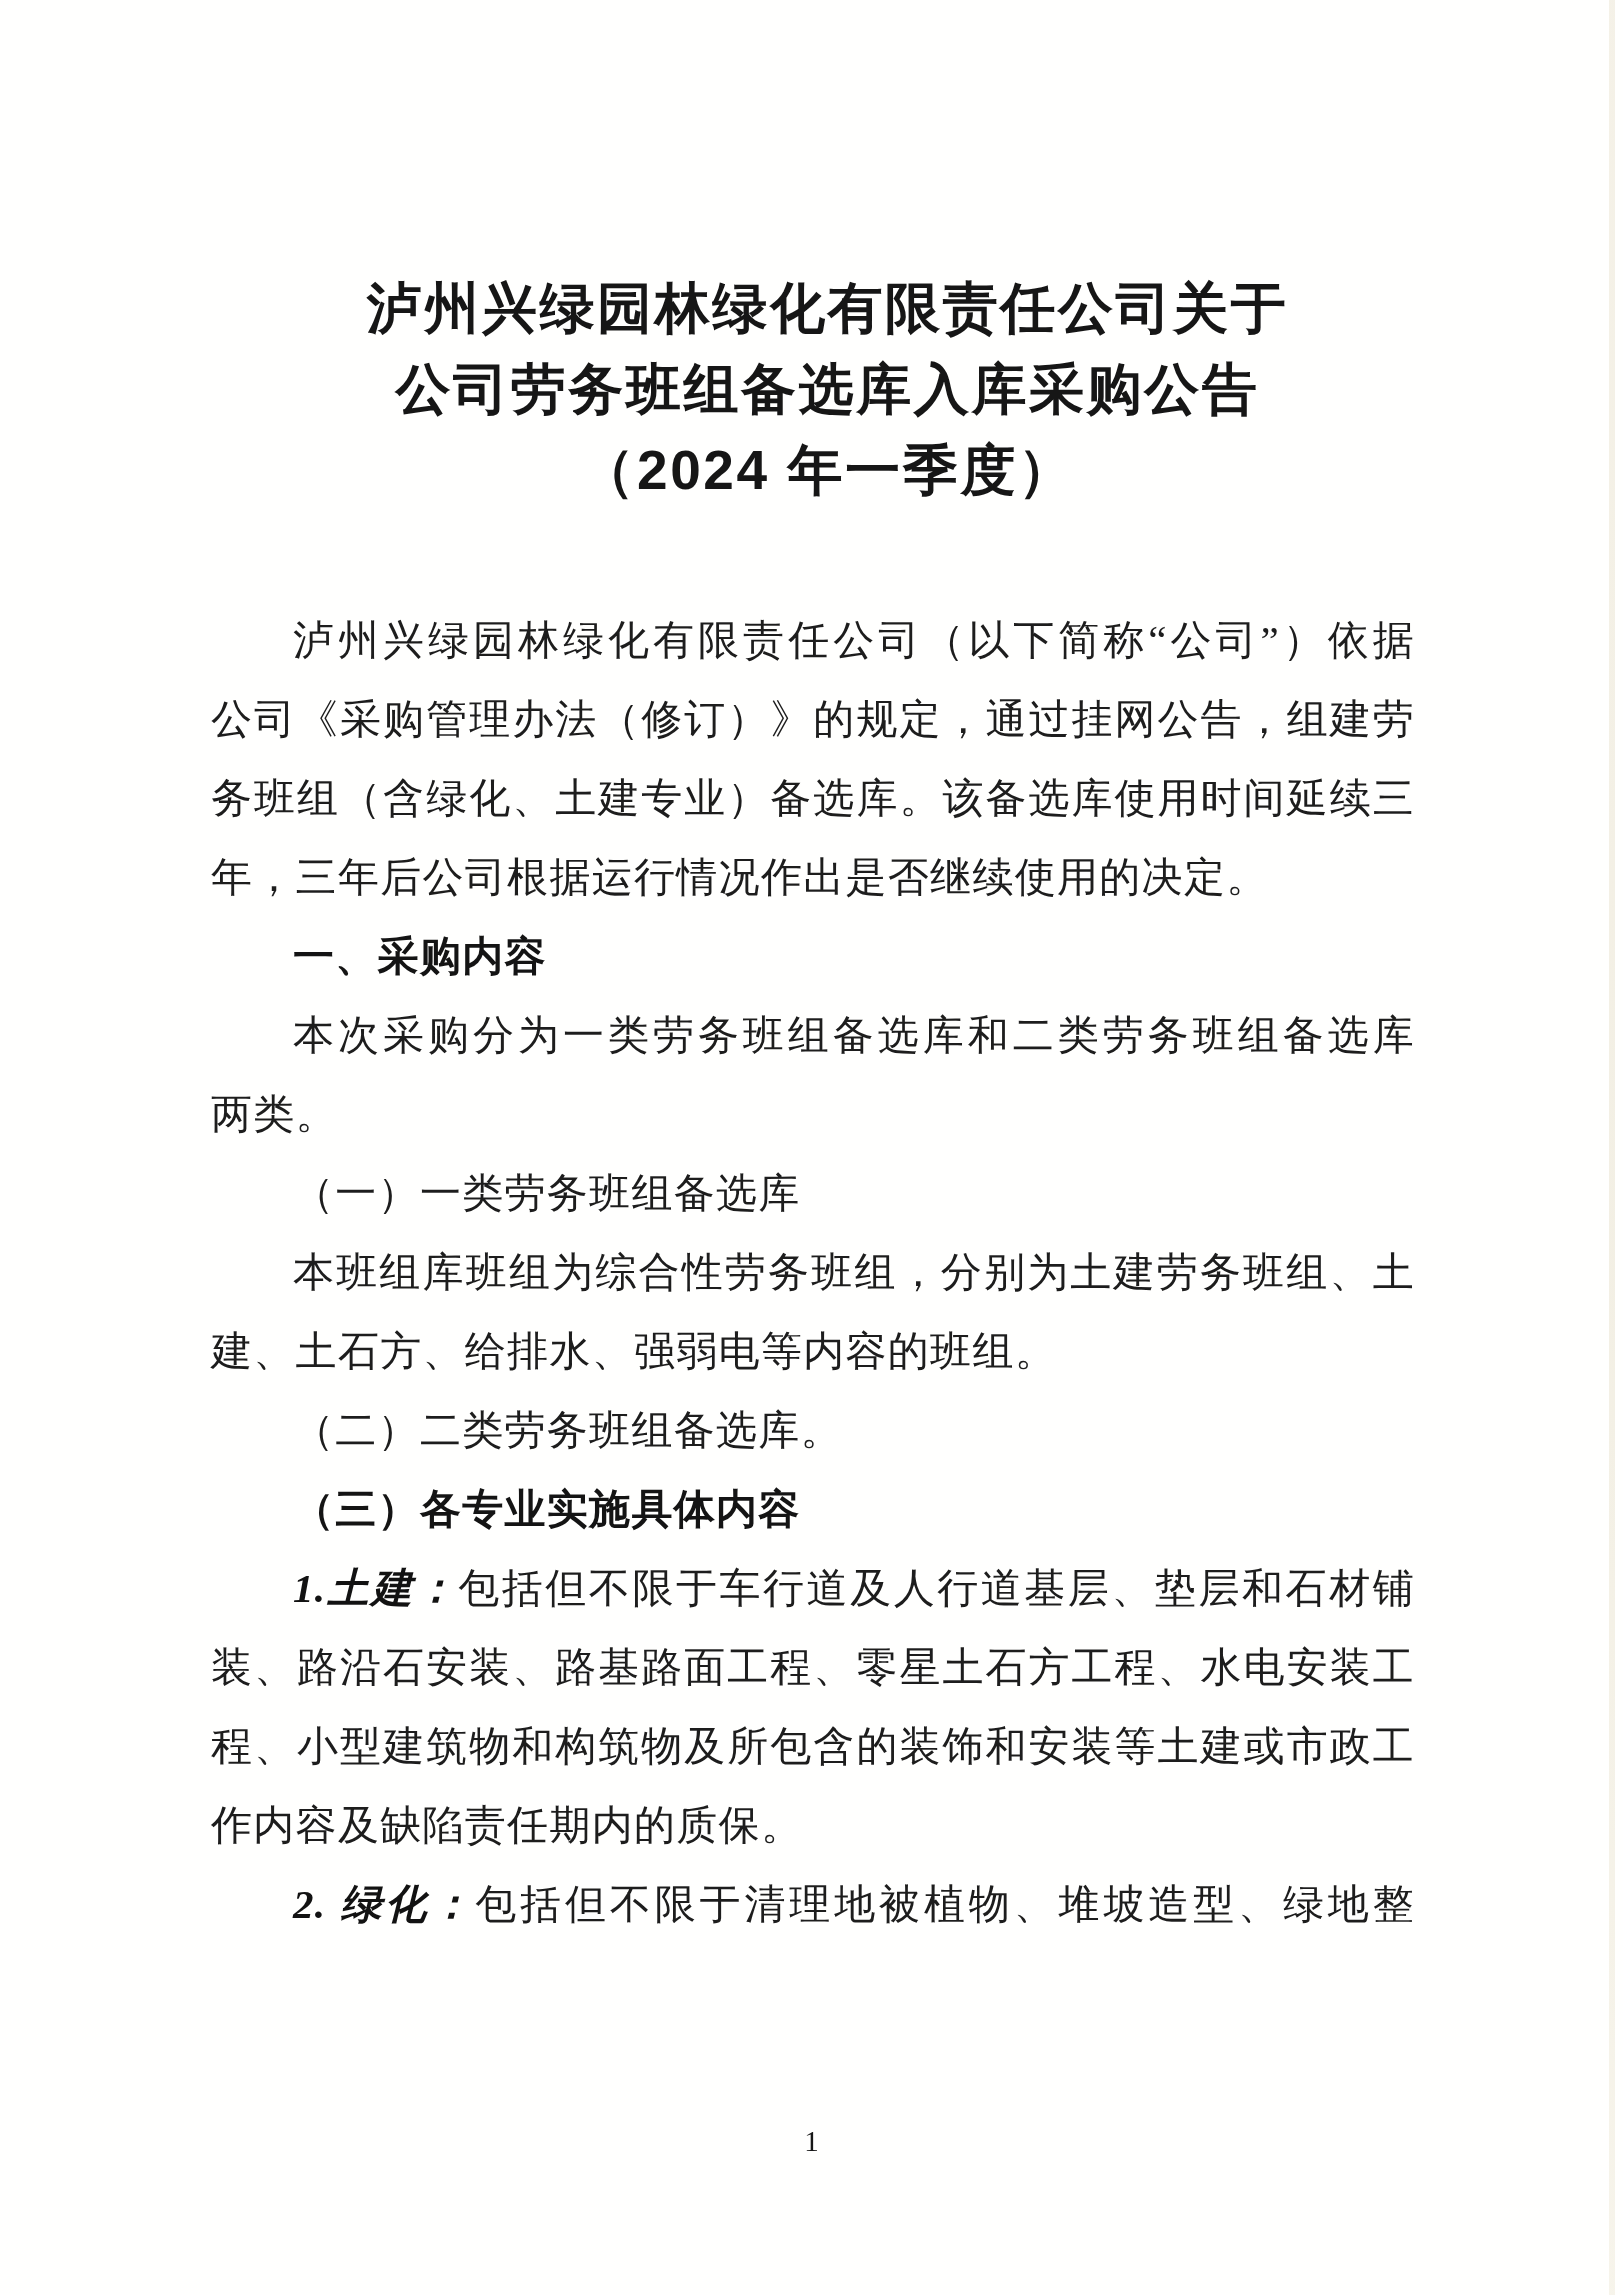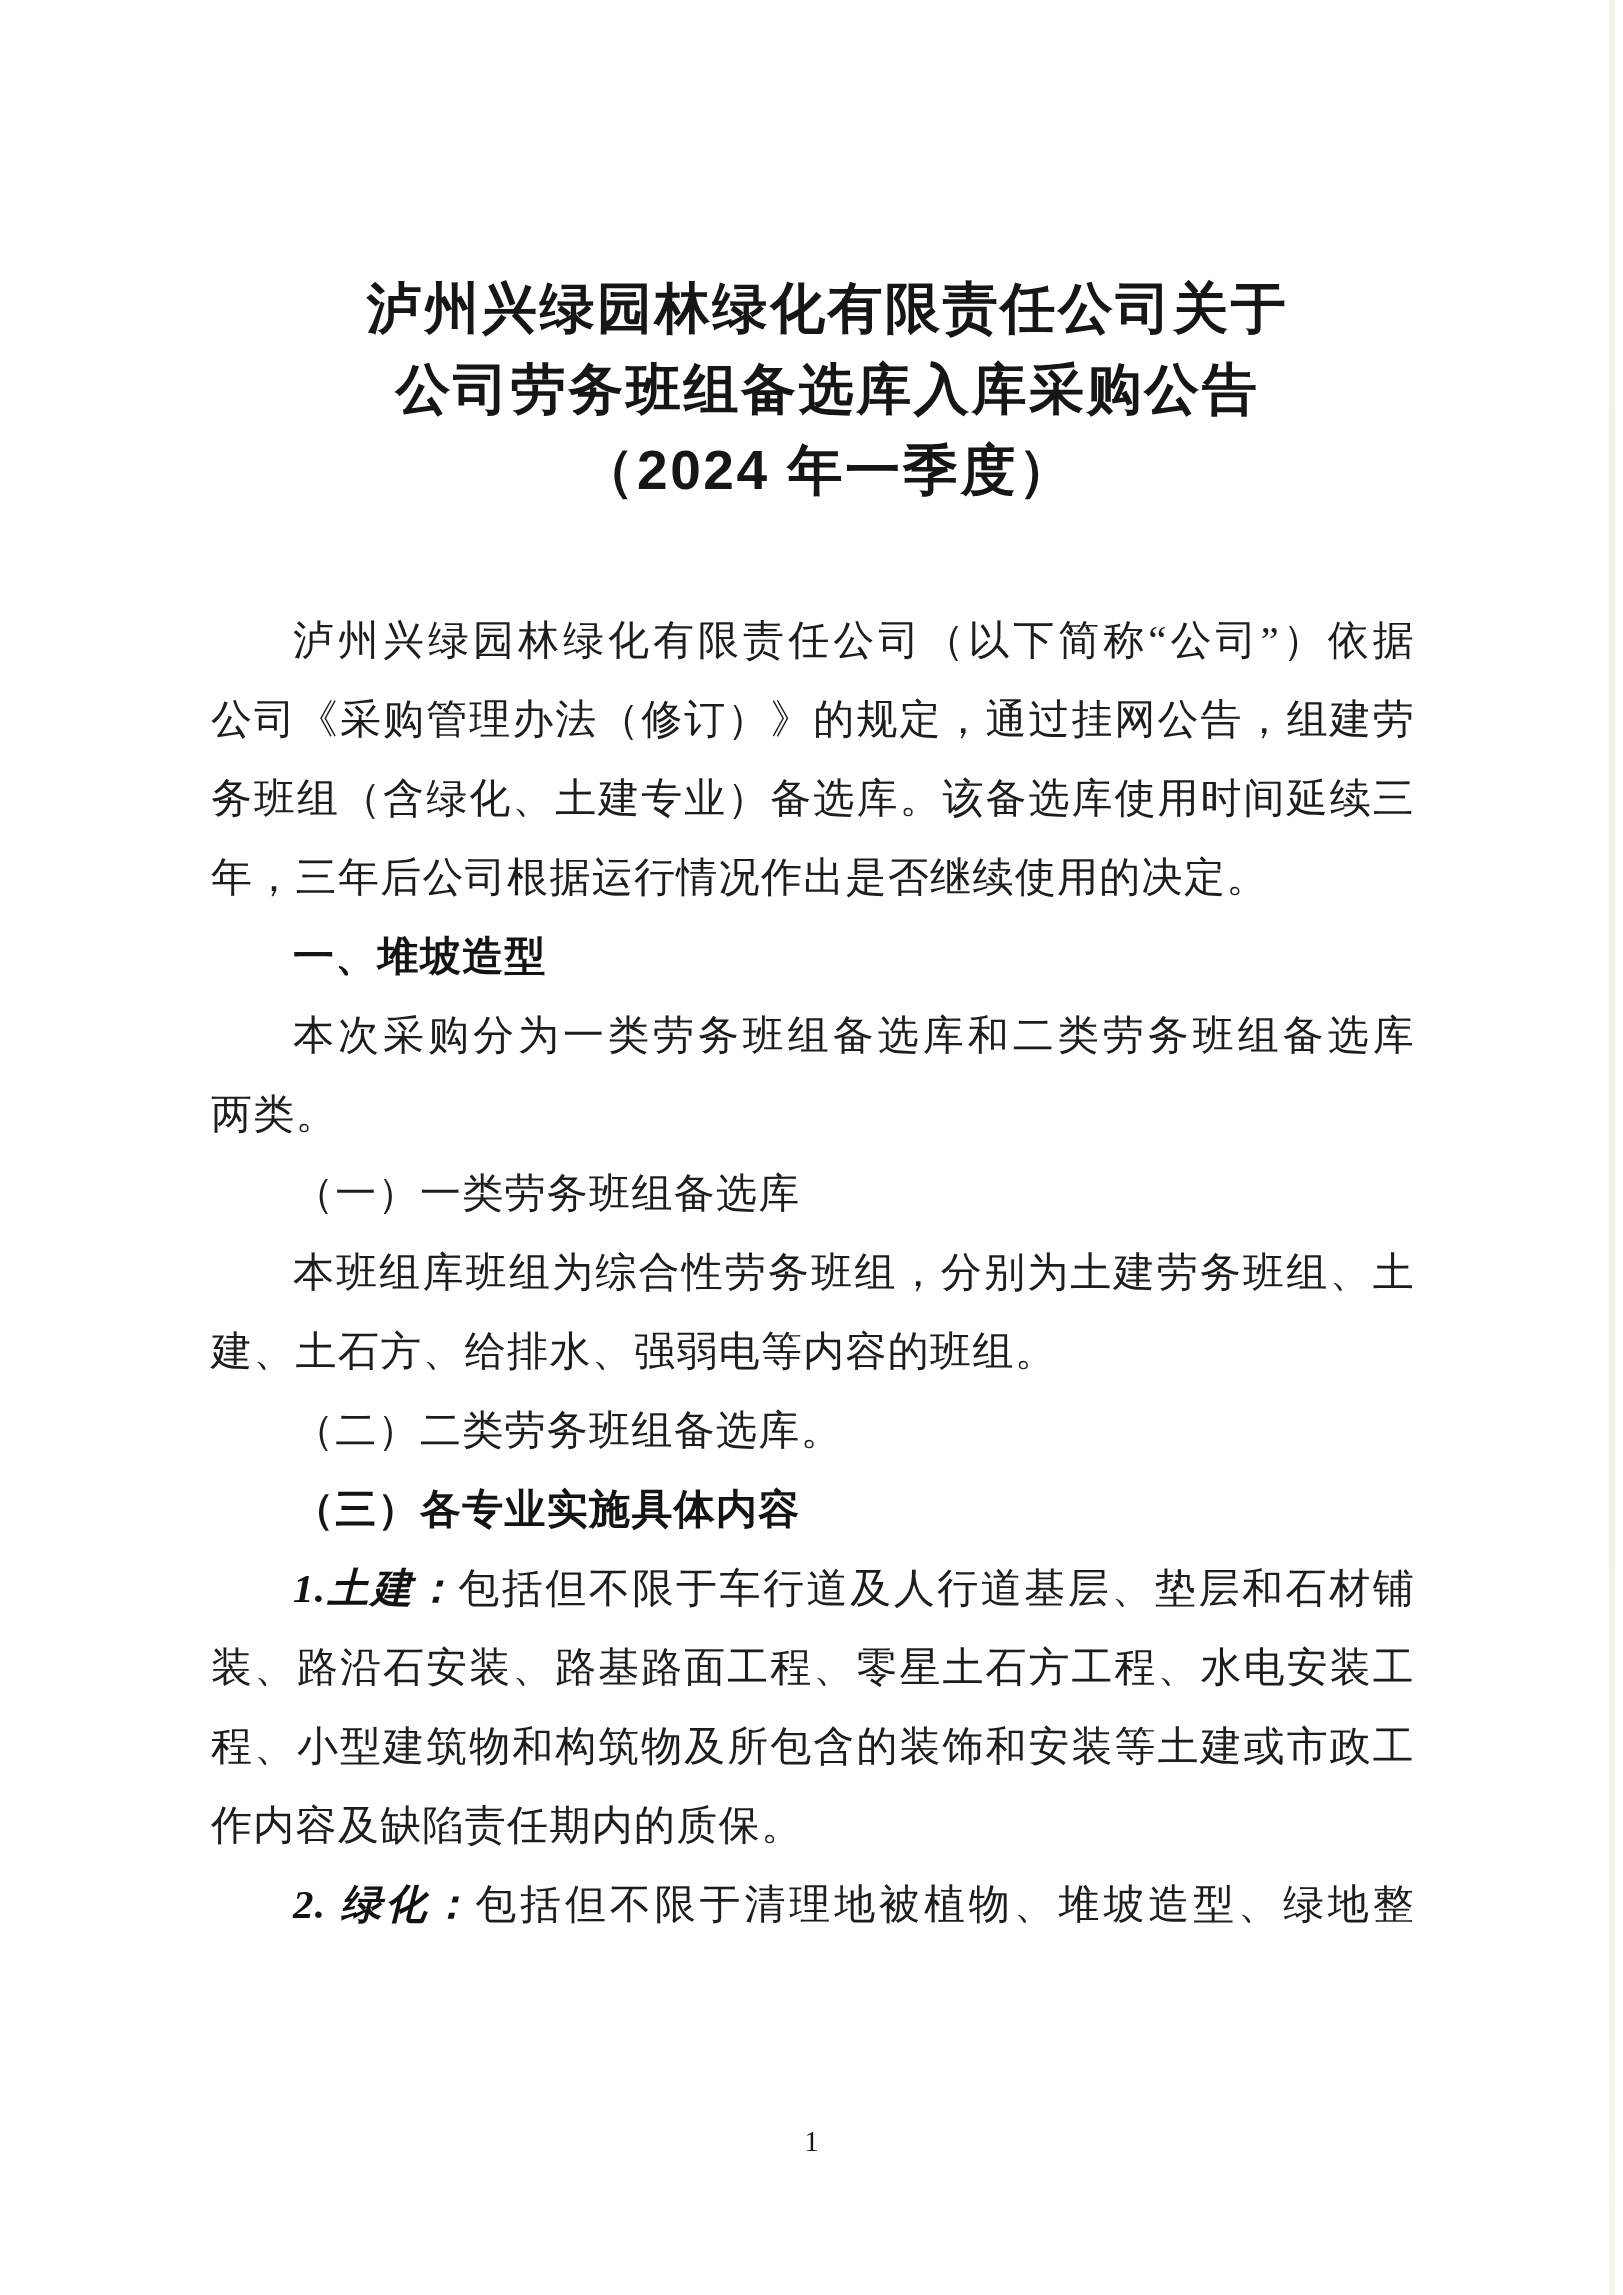--- a/index.html
+++ b/index.html
@@ -92,21 +92,21 @@
     <div>公司劳务班组备选库入库采购公告</div>
     <div>（2024 年一季度）</div>
   </div>
 
   <div class="body-block">
     <div class="line indent fill">泸州兴绿园林绿化有限责任公司（以下简称“公司”）依据</div>
     <div class="line fill">公司《采购管理办法（修订）》的规定，通过挂网公告，组建劳</div>
     <div class="line fill">务班组（含绿化、土建专业）备选库。该备选库使用时间延续三</div>
     <div class="line">年，三年后公司根据运行情况作出是否继续使用的决定。</div>
 
-    <div class="line indent h">一、堆坡造型</div>
+    <div class="line indent h">一、采购内容</div>
 
     <div class="line indent fill">本次采购分为一类劳务班组备选库和二类劳务班组备选库</div>
     <div class="line">两类。</div>
 
     <div class="line indent">（一）一类劳务班组备选库</div>
 
     <div class="line indent fill">本班组库班组为综合性劳务班组，分别为土建劳务班组、土</div>
     <div class="line">建、土石方、给排水、强弱电等内容的班组。</div>
 
     <div class="line indent">（二）二类劳务班组备选库。</div>

